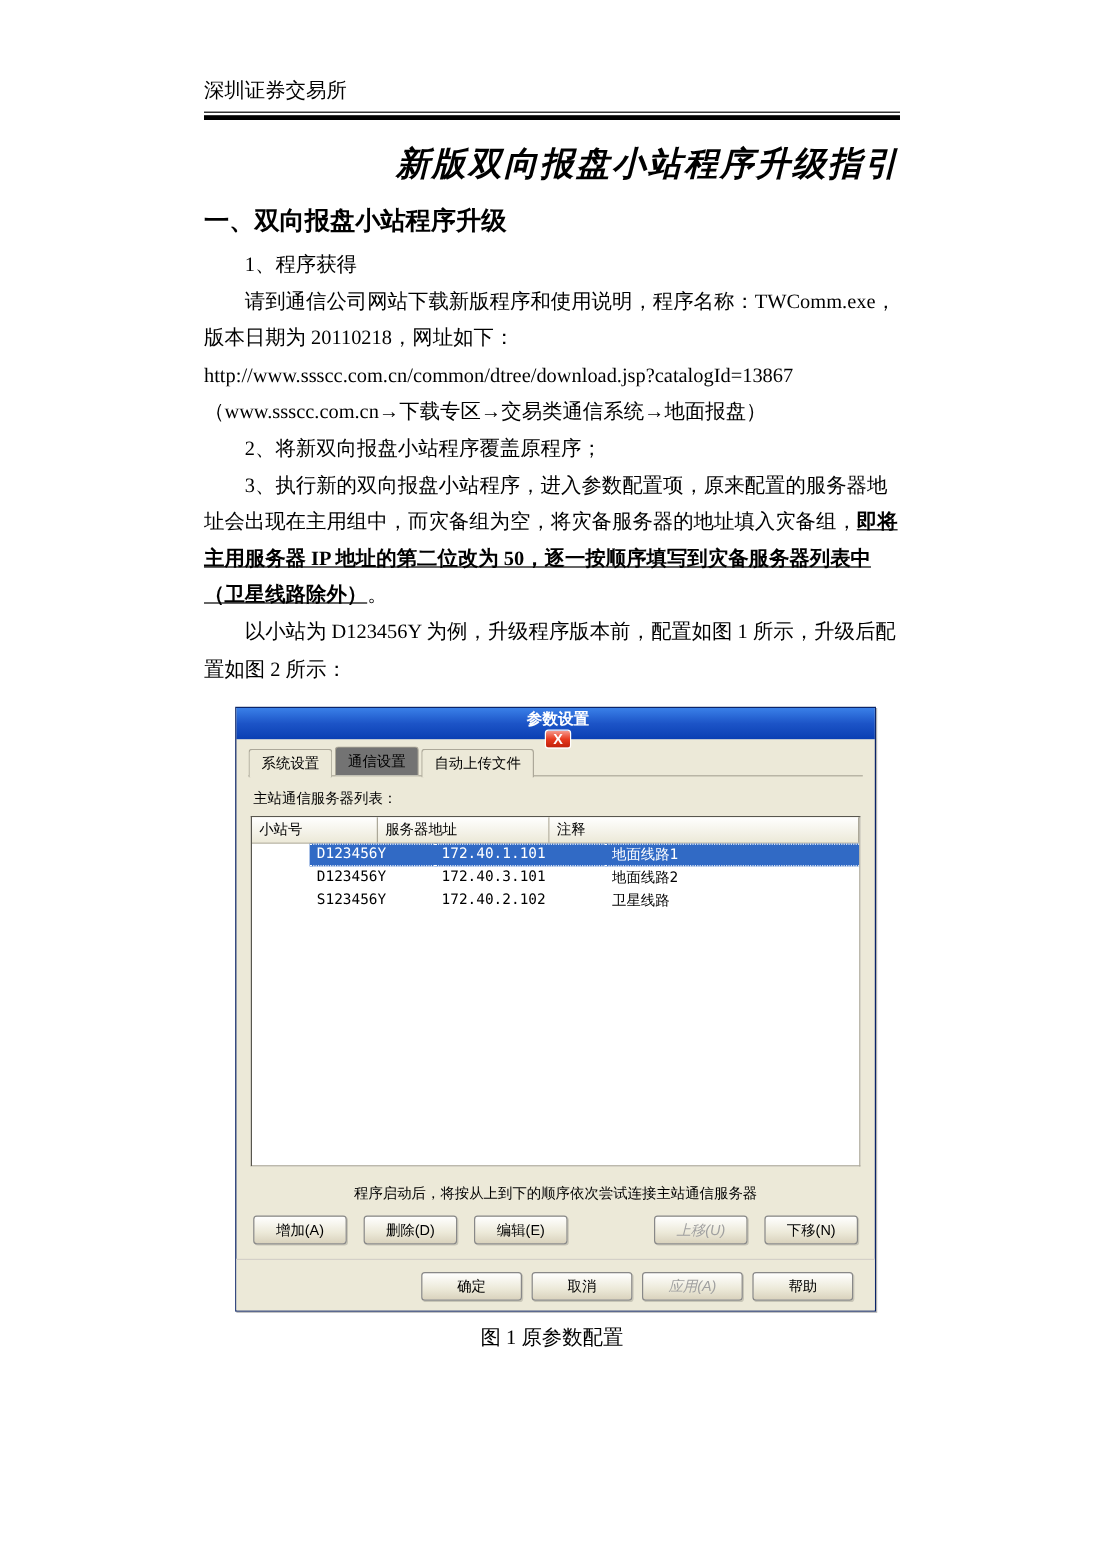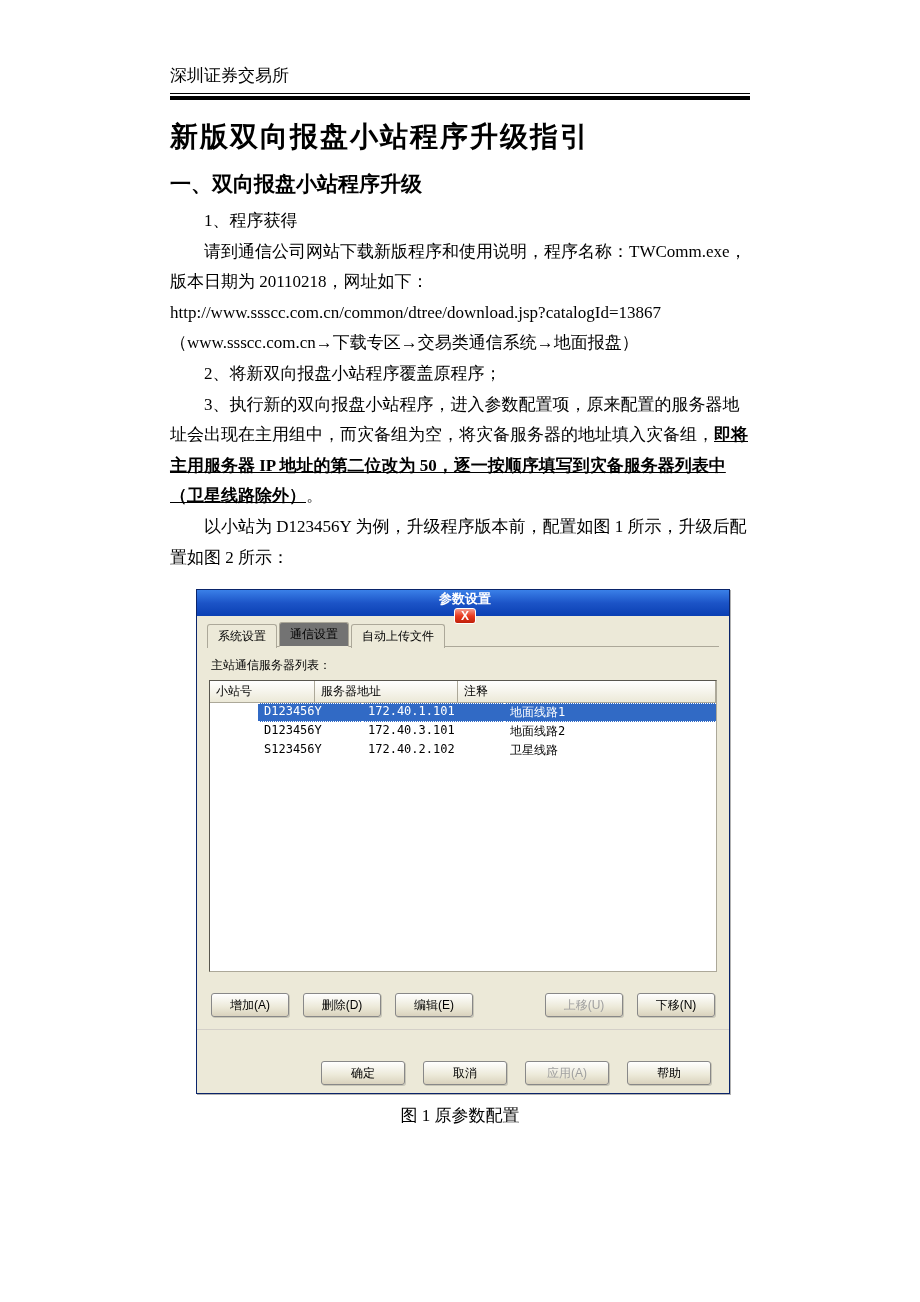--- a/index.html
+++ b/index.html
@@ -29,26 +29,27 @@
   }
   .hr-top {
     margin-top: 6px;
     border-top: 1px solid #000;
   }
   .hr-bold {
     border-top: 4px solid #000;
     margin-top: 2px;
   }
   h1.doc-title {
-    text-align: left;
+    text-align: right;
     font-family: "SimHei", "黑体", sans-serif;
     font-size: 28px;
     font-weight: bold;
     margin: 18px 0 14px 0;
     letter-spacing: 2px;
+    font-style: italic;
   }
   h2.sec-title {
     font-family: Liberation Sans, sans-serif;
     font-size: 21px;
     font-weight: bold;
     margin: 14px 0 8px 0;
   }
   .body-text {
     line-height: 1.8;
     font-size: 17px;
@@ -198,30 +199,30 @@
   .xp-btn {
     min-width: 78px;
     height: 24px;
     border: 1px solid #888;
     border-radius: 3px;
     background: linear-gradient(to bottom,#ffffff 0%, #ece9d8 60%, #d9d2bd 100%);
     font-size: 12px;
     cursor: pointer;
     box-shadow: 1px 1px 0 rgba(0,0,0,0.15);
     text-align: center;
-    margin-top: 21px;
   }
   .xp-btn[disabled] {
     color: #a0a0a0;
     cursor: default;
+    font-style: italic;
   }
   .dialog-footer {
     display: flex;
     justify-content: flex-end;
-    gap: 18px;
+    gap: 8px;
     padding: 10px 18px 8px 18px;
     border-top: 1px solid #d4d0c8;
     background: #ece9d8;
   }
   .dialog-footer .xp-btn {
     min-width: 84px;
   }
 </style>
 </head>
 <body>
@@ -284,20 +285,21 @@
             <div class="col c3">地面线路2</div>
           </div>
           <div class="lv-row">
             <div class="col c1">S123456Y</div>
             <div class="col c2">172.40.2.102</div>
             <div class="col c3">卫星线路</div>
           </div>
         </div>
       </div>
 
+      <div class="hint">程序启动后，将按从上到下的顺序依次尝试连接主站通信服务器</div>
 
       <div class="btn-row">
         <button class="xp-btn"><span>增加(A)</span></button>
         <button class="xp-btn"><span>删除(D)</span></button>
         <button class="xp-btn"><span>编辑(E)</span></button>
         <span class="spacer"></span>
         <button class="xp-btn" disabled=""><span>上移(U)</span></button>
         <button class="xp-btn"><span>下移(N)</span></button>
       </div>
     </div>

